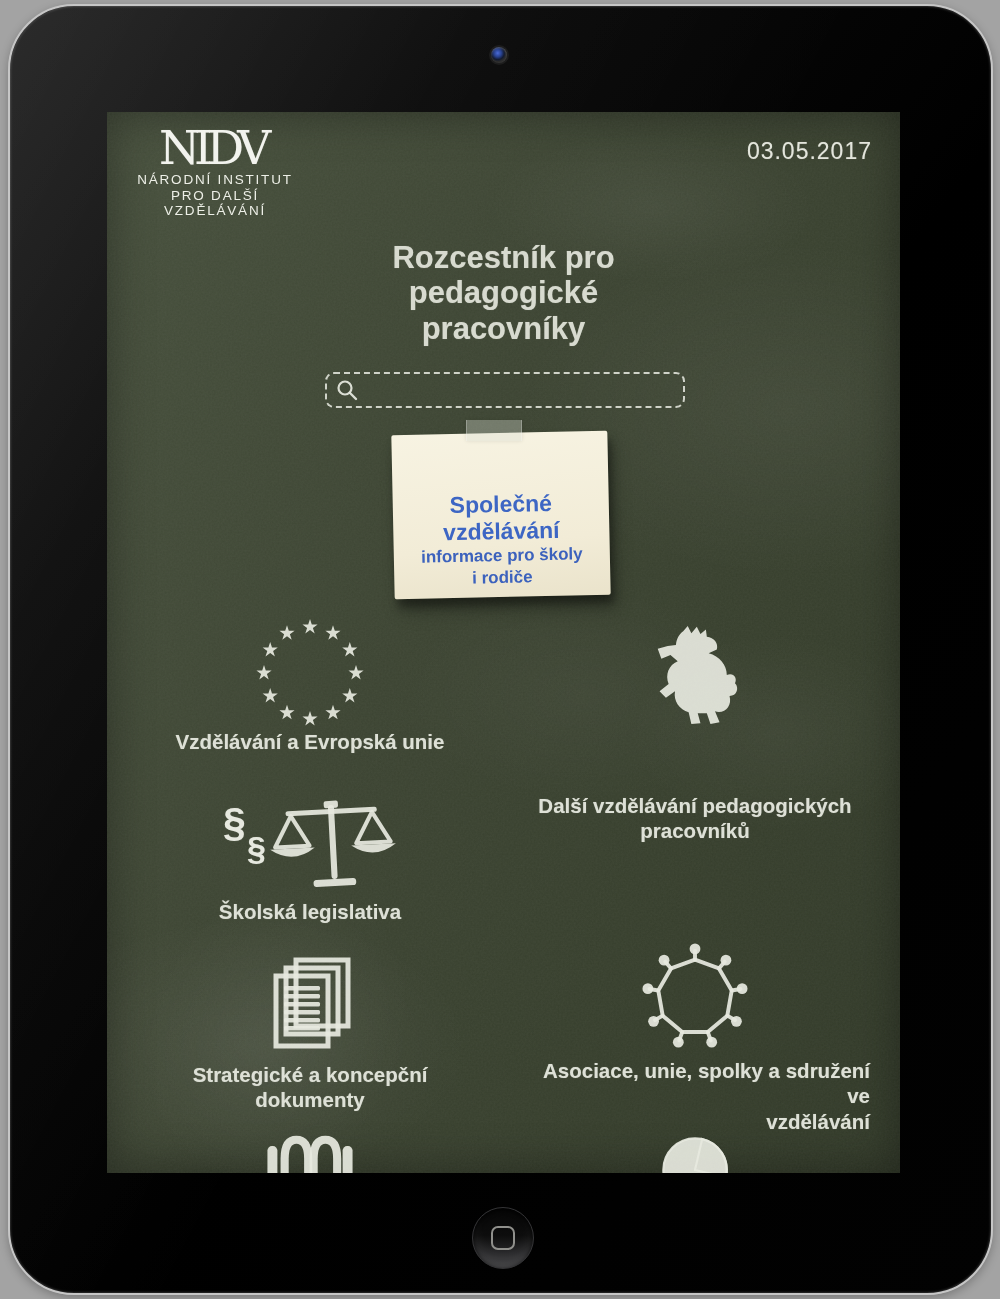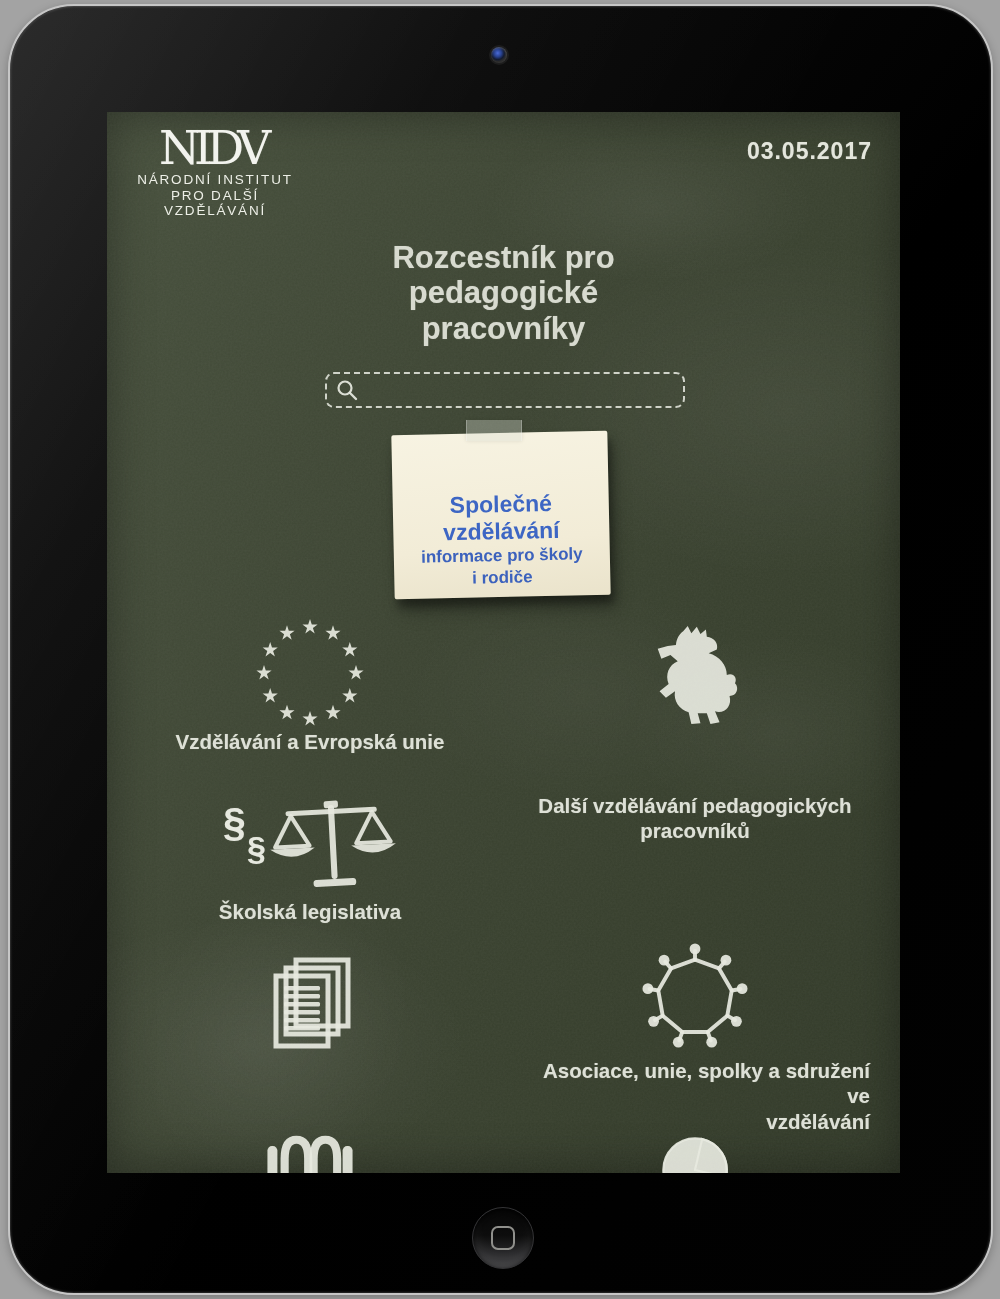--- a/index.html
+++ b/index.html
@@ -40,21 +40,21 @@
 
   .chalk-shadow{text-shadow:0 0 1px rgba(246,248,240,.35);}
 
   
   .logo{position:absolute;left:28px;top:12px;width:160px;text-align:center;cursor:pointer;}
   .logo-monogram{font-family:"DejaVu Serif","Liberation Serif",serif;font-size:47px;line-height:48px;
                  letter-spacing:-0.13em;color:#f2f3ee;display:inline-block;padding-right:6px;}
   .logo-line{font-size:13.5px;line-height:15.5px;letter-spacing:1.8px;color:#edefe7;}
 
   
-  .date{position:absolute;right:28px;top:26px;font-size:23px;font-weight:700;letter-spacing:1px;color:#e3e5dc;}
+  .date{position:absolute;right:28px;top:26px;font-size:23px;font-weight:400;letter-spacing:1px;color:#e3e5dc;}
 
   
   .title{position:absolute;left:0;top:128px;width:100%;text-align:center;font-size:31px;font-weight:700;
          line-height:1.14;color:#d7dacf;white-space:pre-line;}
 
   
   .search{position:absolute;left:218px;top:260px;width:360px;height:36px;box-sizing:border-box;
           border:2px dashed rgba(233,236,226,.85);border-radius:9px;display:flex;align-items:center;padding:0 8px;}
   .search input{flex:1;background:transparent;border:none;outline:none;color:#e7e9e0;font-size:17px;
           font-family:"Liberation Sans",sans-serif;}
@@ -201,20 +201,22 @@
             <rect x="26" y="11" width="52" height="66" fill="#3a4230" class="stk" stroke-width="5"></rect>
             <rect x="16" y="19" width="52" height="70" fill="#3a4230" class="stk" stroke-width="5"></rect>
             <rect class="ink" x="24" y="29" width="36" height="4.5" rx="1.5"></rect>
             <rect class="ink" x="24" y="37" width="36" height="4.5" rx="1.5"></rect>
             <rect class="ink" x="24" y="45" width="36" height="4.5" rx="1.5"></rect>
             <rect class="ink" x="24" y="53" width="36" height="4.5" rx="1.5"></rect>
             <rect class="ink" x="24" y="61" width="36" height="4.5" rx="1.5"></rect>
             <rect class="ink" x="24" y="69" width="36" height="4.5" rx="1.5"></rect>
           </svg>
         </div>
+        <div class="label chalk-shadow">Strategické a koncepční
+dokumenty</div>
       </div>
 
       <div class="tile t6">
         <div class="icon">
           <svg width="110" height="108" viewBox="0 0 110 110">
             <polygon class="stk" stroke-width="4" stroke-linejoin="round" points="55,17 79.4,25.9 92.4,48.4 87.9,74 68,90.7 42,90.7 22.1,74 17.6,48.4 30.6,25.9"></polygon>
             <g class="stk" stroke-width="4" stroke-linecap="round">
               <line x1="55" y1="8" x2="55" y2="17"></line>
               <line x1="85.2" y1="19" x2="79.4" y2="25.9"></line>
               <line x1="101.3" y1="46.8" x2="92.4" y2="48.4"></line>

